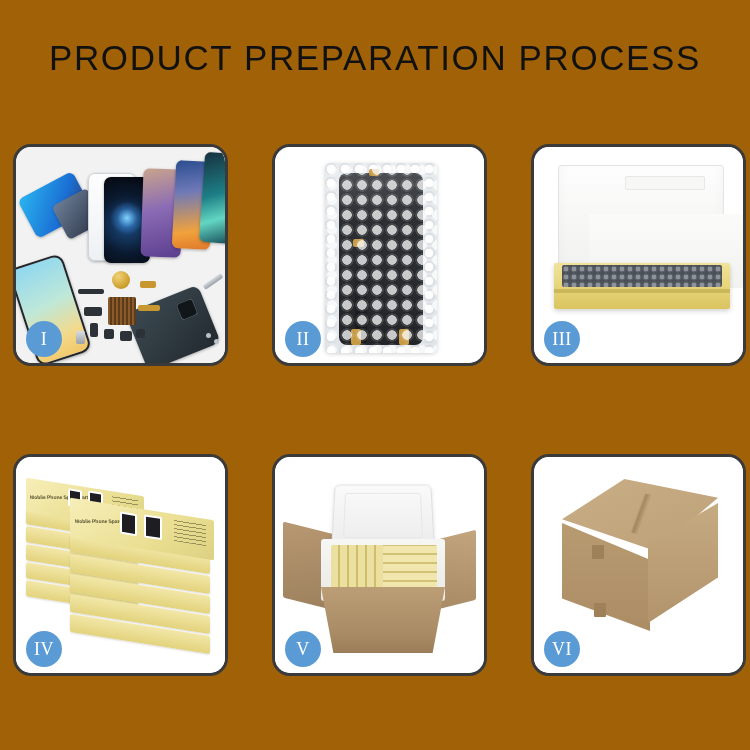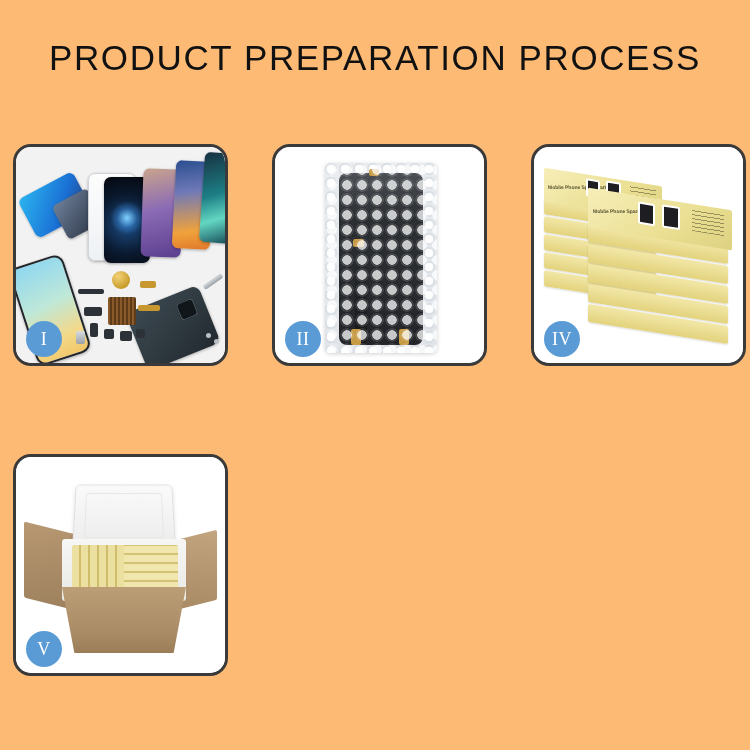--- a/index.html
+++ b/index.html
@@ -2,21 +2,21 @@
 <html><head>
 <meta charset="utf-8">
 <style>
   * { box-sizing: border-box; margin: 0; padding: 0; }
   html, body {
     width: 750px; height: 750px;
     background: #ffffff;
     font-family: "Liberation Sans", sans-serif;
     overflow: hidden;
   }
-  .page { position: relative; width: 750px; height: 750px; background:#fdba74; }
+  .page { position: relative; width: 750px; height: 750px; background:#a16207; }
 
   
   .header { padding-top: 40px; text-align: center; }
   .title {
     font-size: 35px; letter-spacing: 1.6px; font-weight: 400;
     color: #111; line-height: 1.05; white-space: nowrap;
   }
   .subtitle {
     margin-top: 12px; font-size: 14.5px; color: #1a1a1a;
     letter-spacing: .15px; white-space: nowrap;
@@ -338,20 +338,33 @@
           <div class="conn" style="left:44px;top:6px;width:10px;height:7px;"></div>
           <div class="conn" style="left:28px;top:76px;width:11px;height:8px;"></div>
           <div class="conn" style="left:26px;top:166px;width:10px;height:16px;"></div>
           <div class="conn" style="left:74px;top:166px;width:10px;height:16px;"></div>
           <div class="bubble-ov"></div>
         </div>
       </div>
       <div class="badge">II</div>
     </div>
 
+    <div class="panel">
+      <div class="panel-inner p3">
+        <div class="y-lid">
+          <div class="y-lid-tab"></div>
+          <div class="foam"></div>
+        </div>
+        <div class="y-box">
+          <div class="y-box-inner"></div>
+          <div class="y-box-lip"></div>
+        </div>
+      </div>
+      <div class="badge">III</div>
+    </div>
 
     <div class="panel">
       <div class="panel-inner p4">
         <div class="stack">
 
           <div class="sbox" style="left:6px;top:44px;width:112px;height:16px;transform:skewY(9deg);"></div>
           <div class="sbox" style="left:6px;top:62px;width:112px;height:16px;transform:skewY(9deg);"></div>
           <div class="sbox" style="left:6px;top:80px;width:112px;height:16px;transform:skewY(9deg);"></div>
           <div class="sbox" style="left:6px;top:98px;width:112px;height:16px;transform:skewY(9deg);"></div>
           <div class="sbox" style="left:6px;top:116px;width:112px;height:16px;transform:skewY(9deg);"></div>
@@ -387,15 +400,26 @@
         <div class="v-carton-back"></div>
         <div class="v-foam-lid"></div>
         <div class="v-foam-tray"></div>
         <div class="v-content"></div>
         <div class="v-content2"></div>
         <div class="v-front"></div>
       </div>
       <div class="badge">V</div>
     </div>
 
+    <div class="panel">
+      <div class="panel-inner p6">
+        <div class="c-top"></div>
+        <div class="c-seam"></div>
+        <div class="c-left"></div>
+        <div class="c-right"></div>
+        <div class="tape" style="left:58px;top:88px;width:12px;height:14px;"></div>
+        <div class="tape" style="left:60px;top:146px;width:12px;height:14px;"></div>
+      </div>
+      <div class="badge">VI</div>
+    </div>
 
   </div>
 </div>
 
 </body></html>

